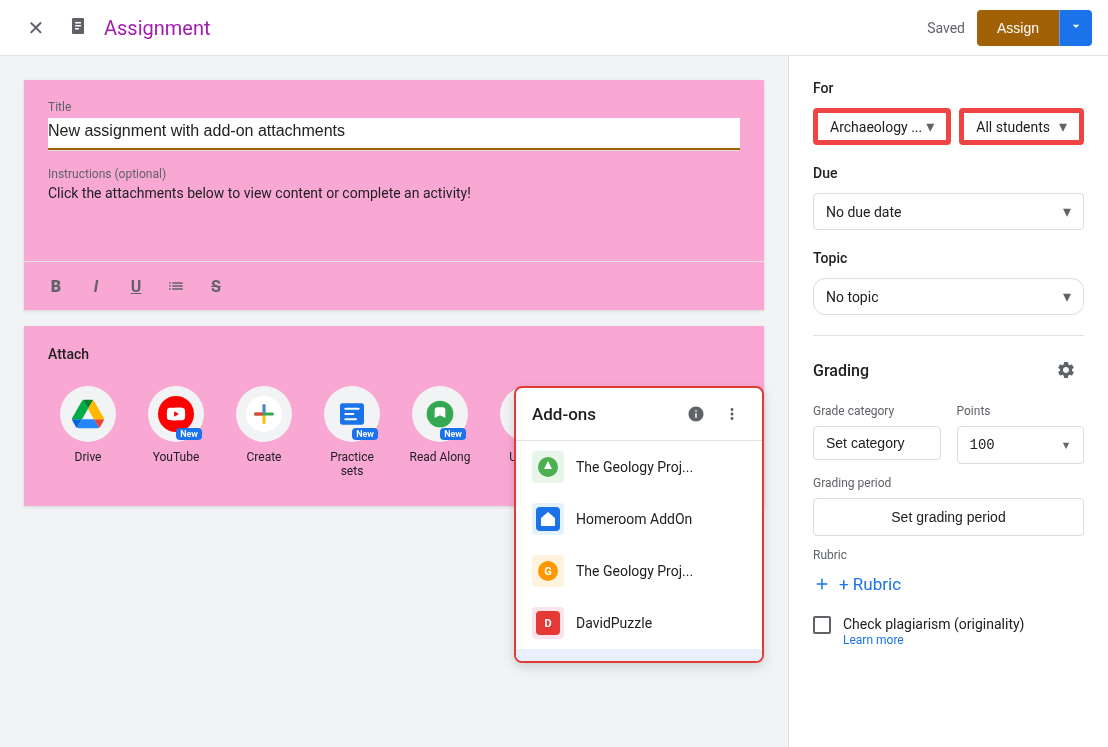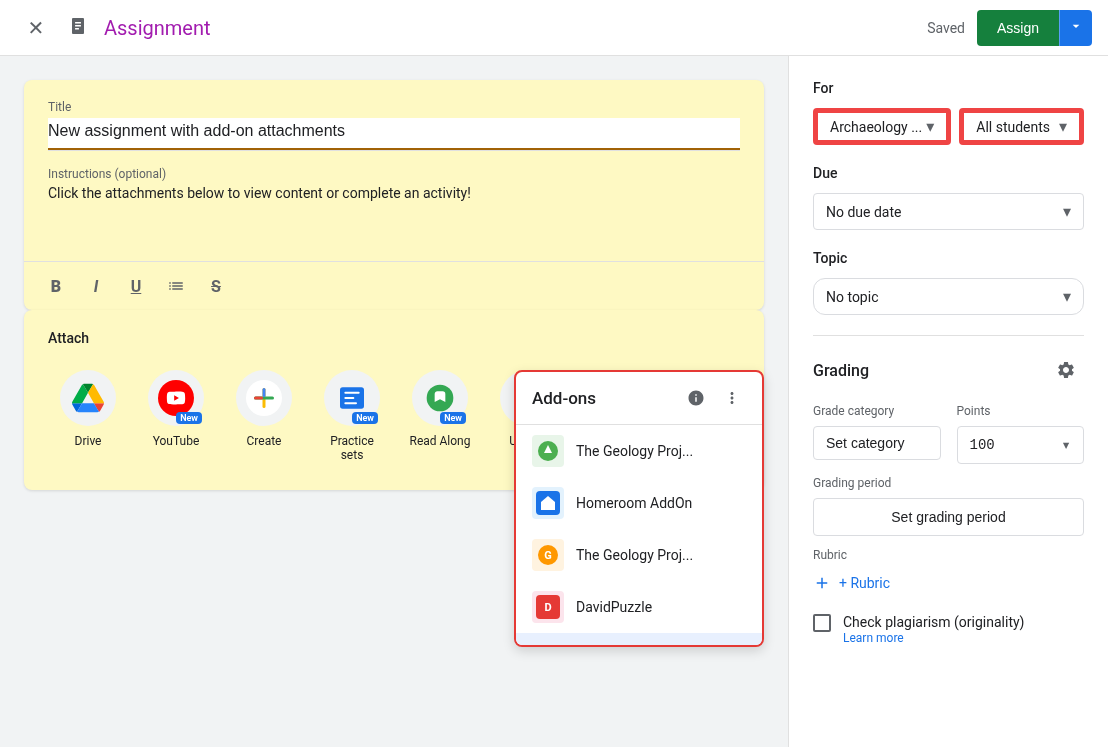--- a/index.html
+++ b/index.html
@@ -6,28 +6,28 @@
     body { font-family: 'Google Sans', Roboto, Arial, sans-serif; background: #f1f3f4; height: 747px; width: 1108px; overflow: hidden; }
 
     .top-bar {
       display: flex; align-items: center; background: #fff; height: 56px;
       padding: 0 16px; border-bottom: 1px solid #e0e0e0; position: relative; z-index: 10;
     }
     .close-btn { width: 40px; height: 40px; display: flex; align-items: center; justify-content: center; cursor: pointer; border-radius: 50%; color: #5f6368; font-size: 20px; }
     .doc-icon { width: 32px; height: 32px; display: flex; align-items: center; justify-content: center; margin: 0 8px; }
     .top-title { font-size: 20px; color: #a21caf; font-weight: 400; flex: 1; }
     .saved-text { color: #5f6368; font-size: 14px; margin-right: 12px; }
-    .assign-btn { background: #15803d; color: #fff; border: none; border-radius: 4px 0 0 4px; padding: 0 20px; height: 36px; font-size: 14px; font-weight: 500; cursor: pointer; }
+    .assign-btn { background: #a16207; color: #fff; border: none; border-radius: 4px 0 0 4px; padding: 0 20px; height: 36px; font-size: 14px; font-weight: 500; cursor: pointer; }
     .assign-dropdown { background: #1a73e8; color: #fff; border: none; border-left: 1px solid #5a9ef5; border-radius: 0 4px 4px 0; padding: 0 8px; height: 36px; cursor: pointer; }
 
     .main-content { display: flex; height: calc(747px - 56px); }
 
     .left-panel { flex: 1; padding: 24px; overflow-y: auto; }
 
-    .card { background: #fef9c3; border-radius: 8px; box-shadow: 0 1px 3px rgba(0,0,0,0.12); }
+    .card { background: #f9a8d4; border-radius: 0; box-shadow: 0 1px 3px rgba(0,0,0,0.12); margin-bottom: 16px; }
 
     .title-section { padding: 20px 24px 0; }
     .field-label { font-size: 12px; color: #5f6368; margin-bottom: 4px; }
     .title-input { width: 100%; border: none; outline: none; font-size: 16px; color: #202124; padding: 4px 0 8px; border-bottom: 2px solid #a16207; }
     .divider { border: none; border-top: 1px solid #e0e0e0; margin: 0 24px; }
 
     .instructions-section { padding: 16px 24px; }
     .instructions-text { font-size: 14px; color: #202124; min-height: 60px; }
 
     .toolbar { display: flex; align-items: center; padding: 8px 16px; border-top: 1px solid #e0e0e0; gap: 8px; }
@@ -91,21 +91,21 @@
     .grade-col { flex: 1; }
     .grade-col-label { font-size: 12px; color: #5f6368; margin-bottom: 8px; }
     .set-category-btn { border: 1px solid #dadce0; border-radius: 4px; padding: 8px 12px; cursor: pointer; font-size: 14px; color: #202124; background: #fff; width: 100%; text-align: left; }
 
     .points-select { border: 1px solid #dadce0; border-radius: 4px; padding: 8px 12px; display: flex; align-items: center; cursor: pointer; font-size: 14px; color: #202124; font-family: Liberation Mono, monospace; }
 
     .grading-period-section { margin-bottom: 12px; }
     .set-period-btn { border: 1px solid #dadce0; border-radius: 4px; padding: 10px 16px; cursor: pointer; font-size: 14px; color: #202124; background: #fff; width: 100%; text-align: center; }
 
     .rubric-section { margin-bottom: 12px; }
-    .add-rubric-btn { display: flex; align-items: center; gap: 8px; cursor: pointer; padding: 8px 0; color: #1a73e8; font-size: 14px; }
+    .add-rubric-btn { display: flex; align-items: center; gap: 8px; cursor: pointer; padding: 8px 0; color: #1a73e8; font-size: 17px; }
 
     .plagiarism-section { display: flex; align-items: flex-start; gap: 12px; }
     .checkbox-wrap { width: 18px; height: 18px; border: 2px solid #5f6368; border-radius: 2px; margin-top: 2px; flex-shrink: 0; cursor: pointer; }
     .plagiarism-text { font-size: 14px; color: #202124; }
     .learn-more { color: #1a73e8; font-size: 12px; cursor: pointer; display: block; }
     
     .youtube-icon-wrap { background: #ff0000; border-radius: 50%; width: 36px; height: 36px; display: flex; align-items: center; justify-content: center; }
   </style>
 </head>
 <body>

